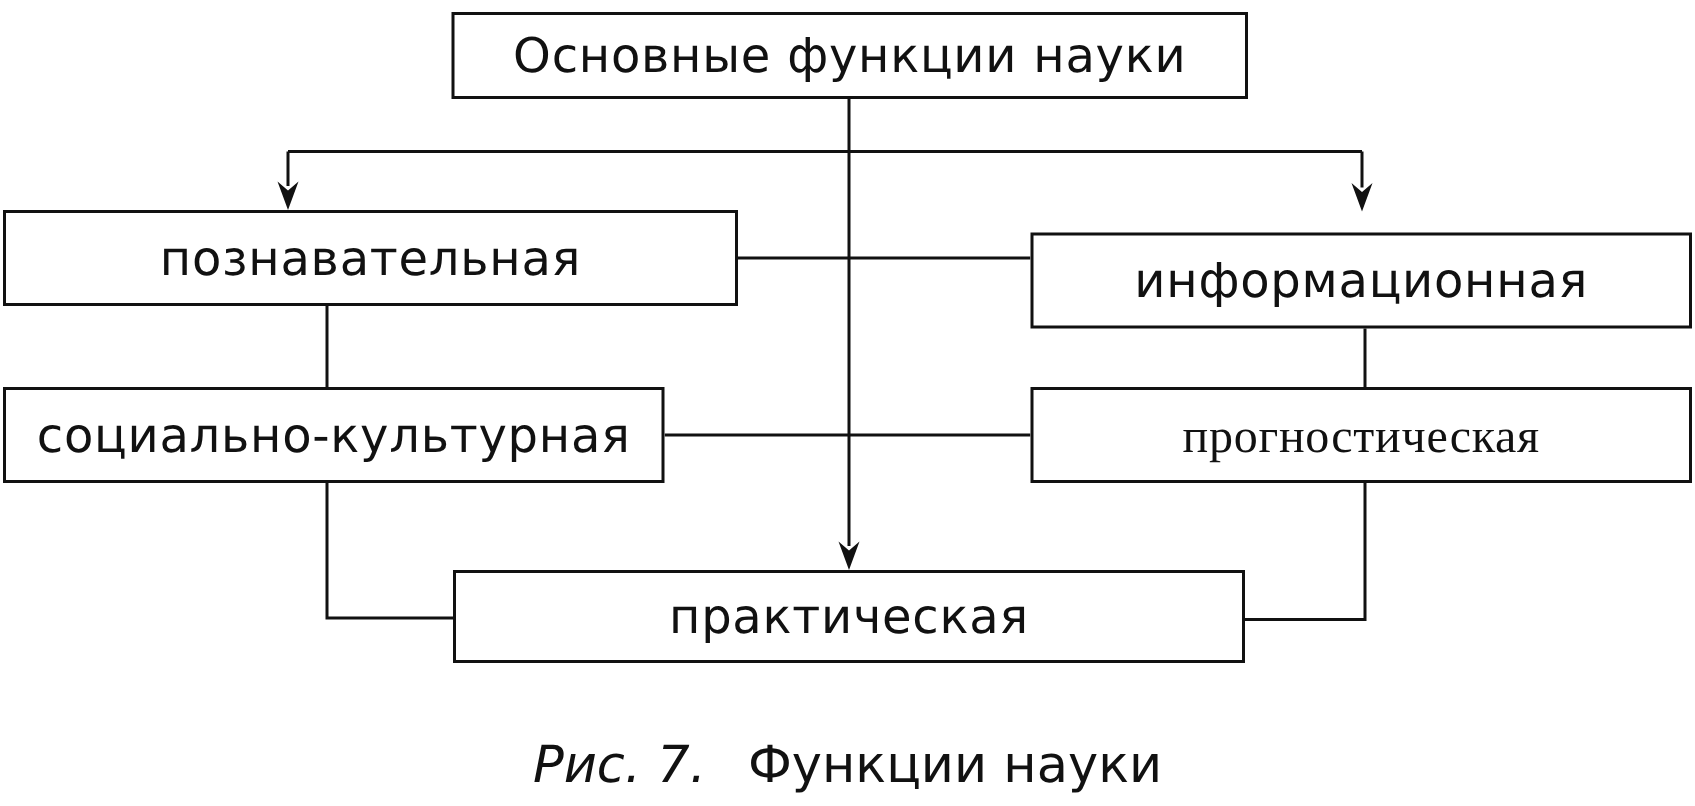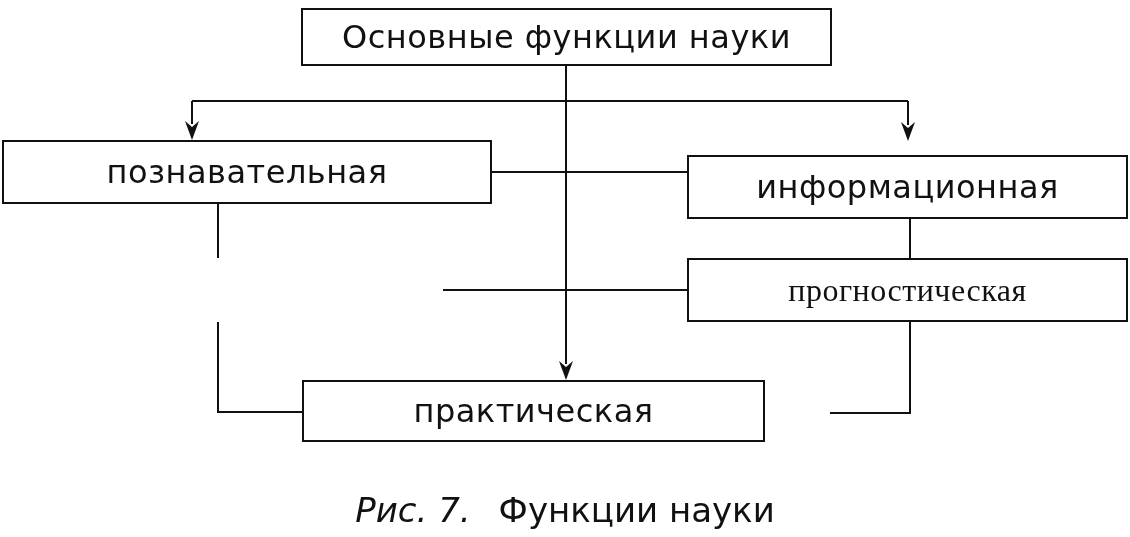--- a/index.html
+++ b/index.html
@@ -33,21 +33,21 @@
     line-height: 1;
     letter-spacing: 0.5px;
     white-space: nowrap;
     z-index: 2;
   }
   .node--title        { left: 301px; top: 8px;   width: 531px; height: 58px; }
   .node--cognitive    { left: 2px;   top: 140px; width: 490px; height: 64px; }
   .node--informational{ left: 687px; top: 141px; width: 441px; height: 64px; margin-top: 14px; }
   .node--socio        { left: 2px;   top: 258px; width: 441px; height: 64px; }
   .node--prognostic   { left: 687px; top: 258px; width: 441px; height: 64px; font-family: Liberation Serif, serif; }
-  .node--practical    { left: 302px; top: 380px; width: 463px; height: 62px; }
+  .node--practical    { left: 302px; top: 380px; width: 528px; height: 62px; }
   .caption {
     position: absolute;
     left: 0; top: 492px;
     width: 1130px;
     text-align: center;
     color: #111111;
     font-size: 34px;
     line-height: 1.1;
     white-space: nowrap;
   }
@@ -92,20 +92,23 @@
   </div>
 
   <div class="node node--cognitive">
     <span>познавательная</span>
   </div>
 
   <div class="node node--informational">
     <span>информационная</span>
   </div>
 
+  <div class="node node--socio">
+    <span>социально-культурная</span>
+  </div>
 
   <div class="node node--prognostic">
     <span>прогностическая</span>
   </div>
 
   <div class="node node--practical">
     <span>практическая</span>
   </div>
 
   <div class="caption">

